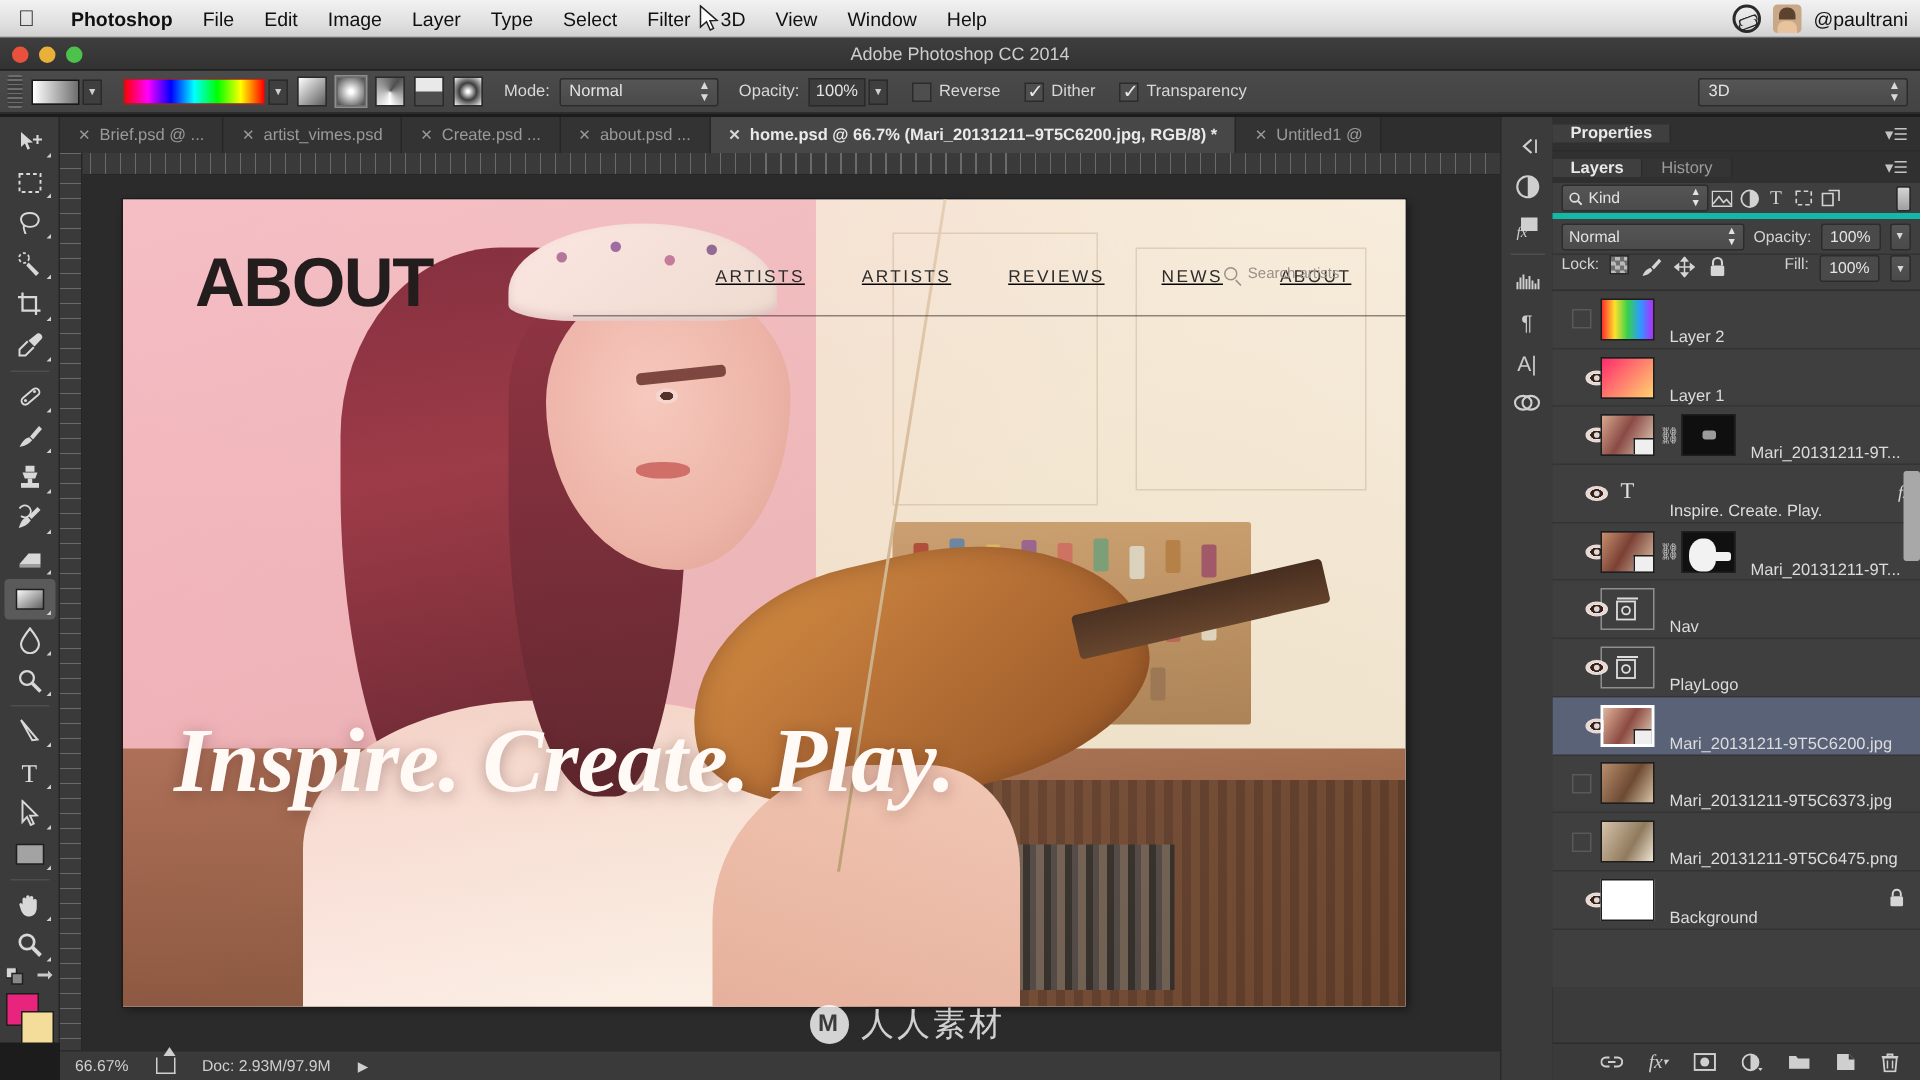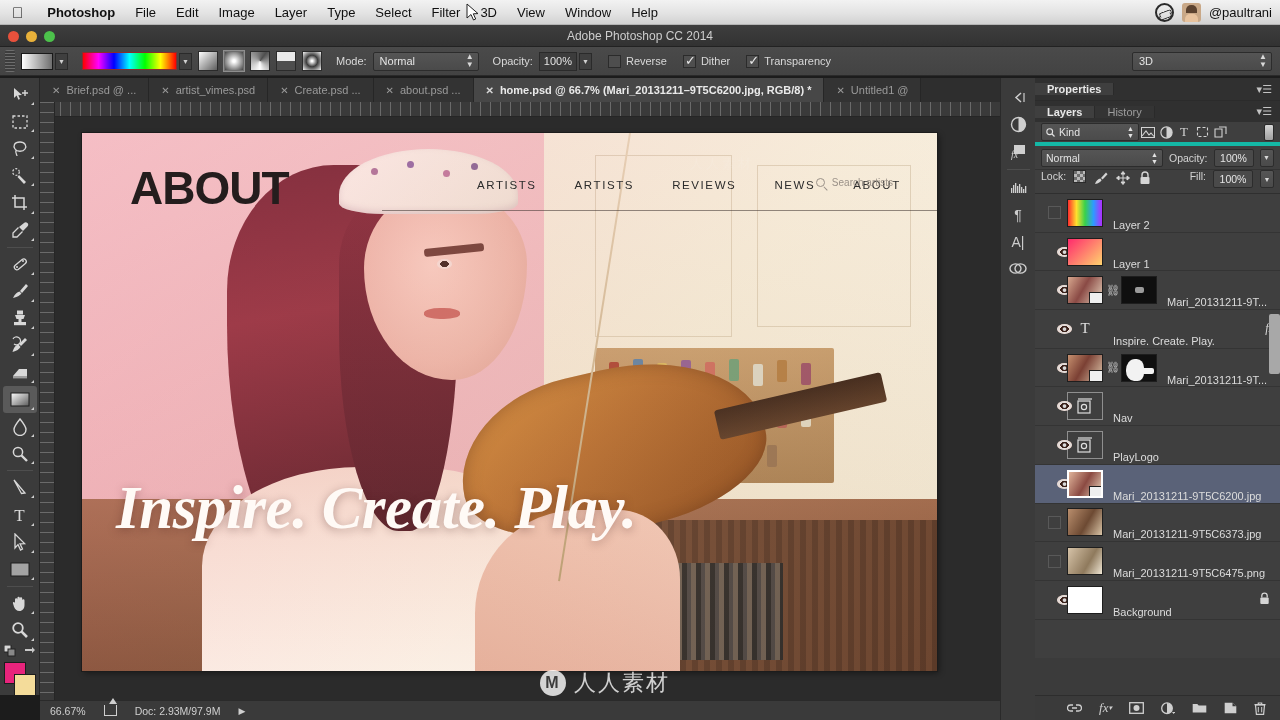--- a/index.html
+++ b/index.html
@@ -183,21 +183,21 @@
     background:linear-gradient(180deg,#3b2316,#5b3a24);transform:rotate(-13deg);border-radius:3px;}
   .scroll-head{position:absolute;left:91%;top:46%;width:7%;height:10%;
     background:radial-gradient(circle at 40% 45%,#dba martin 0%,#c08a3e 0%,#8a5b24 85%);border-radius:50%;}
   .bow { position:absolute; left:60%; top:-4%; width:2px; height:88%;
     background: linear-gradient(180deg,#e6d6bb,#b79b6f); transform: rotate(9deg); }
   .fwash { position:absolute; inset:0; background: linear-gradient(130deg, rgba(255,120,150,.18), rgba(255,210,170,.10) 60%, rgba(255,255,255,0)); }
 
   .site-nav { position:absolute; left:0; top:0; width:100%; height:78px; }
   .playlogo { position:absolute; left:48px; top:32px; font-family: "Liberation Sans", sans-serif;
      font-weight: bold; font-size: 46px; letter-spacing: -1px; color:#241d1d; line-height:1; }
-  .navlinks { position:absolute; left:395px; top:46px; display:flex; align-items:center; gap:38px; }
+  .navlinks { position:absolute; left:395px; top:46px; display:flex; align-items:center; gap:38px;text-decoration:underline; }
   .navlinks a { color:#2b2b2b; font-size:11.5px; letter-spacing:1.6px; text-decoration:none; }
   .navsearch { position:absolute; right:44px; top:44px; display:flex; align-items:center; gap:7px;
      color:#9a9188; font-size:10px; }
   .navsearch .mag { width:9px;height:9px;border:1.2px solid #9a9188;border-radius:50%;position:relative;display:inline-block;}
   .navsearch .mag::after{content:"";position:absolute;right:-4px;bottom:-3px;width:5px;height:1.2px;background:#9a9188;transform:rotate(45deg);}
   .navrule{position:absolute;left:300px;top:77px;width:560px;height:1px;background:rgba(60,50,45,.55);}
   .headline {
     position:absolute; left: 34px; top: 344px; width: 800px;
     font-family: "Liberation Serif", serif; font-style: italic; font-weight: bold;
     font-size: 61px; color: #fffaf6; line-height: 1;

